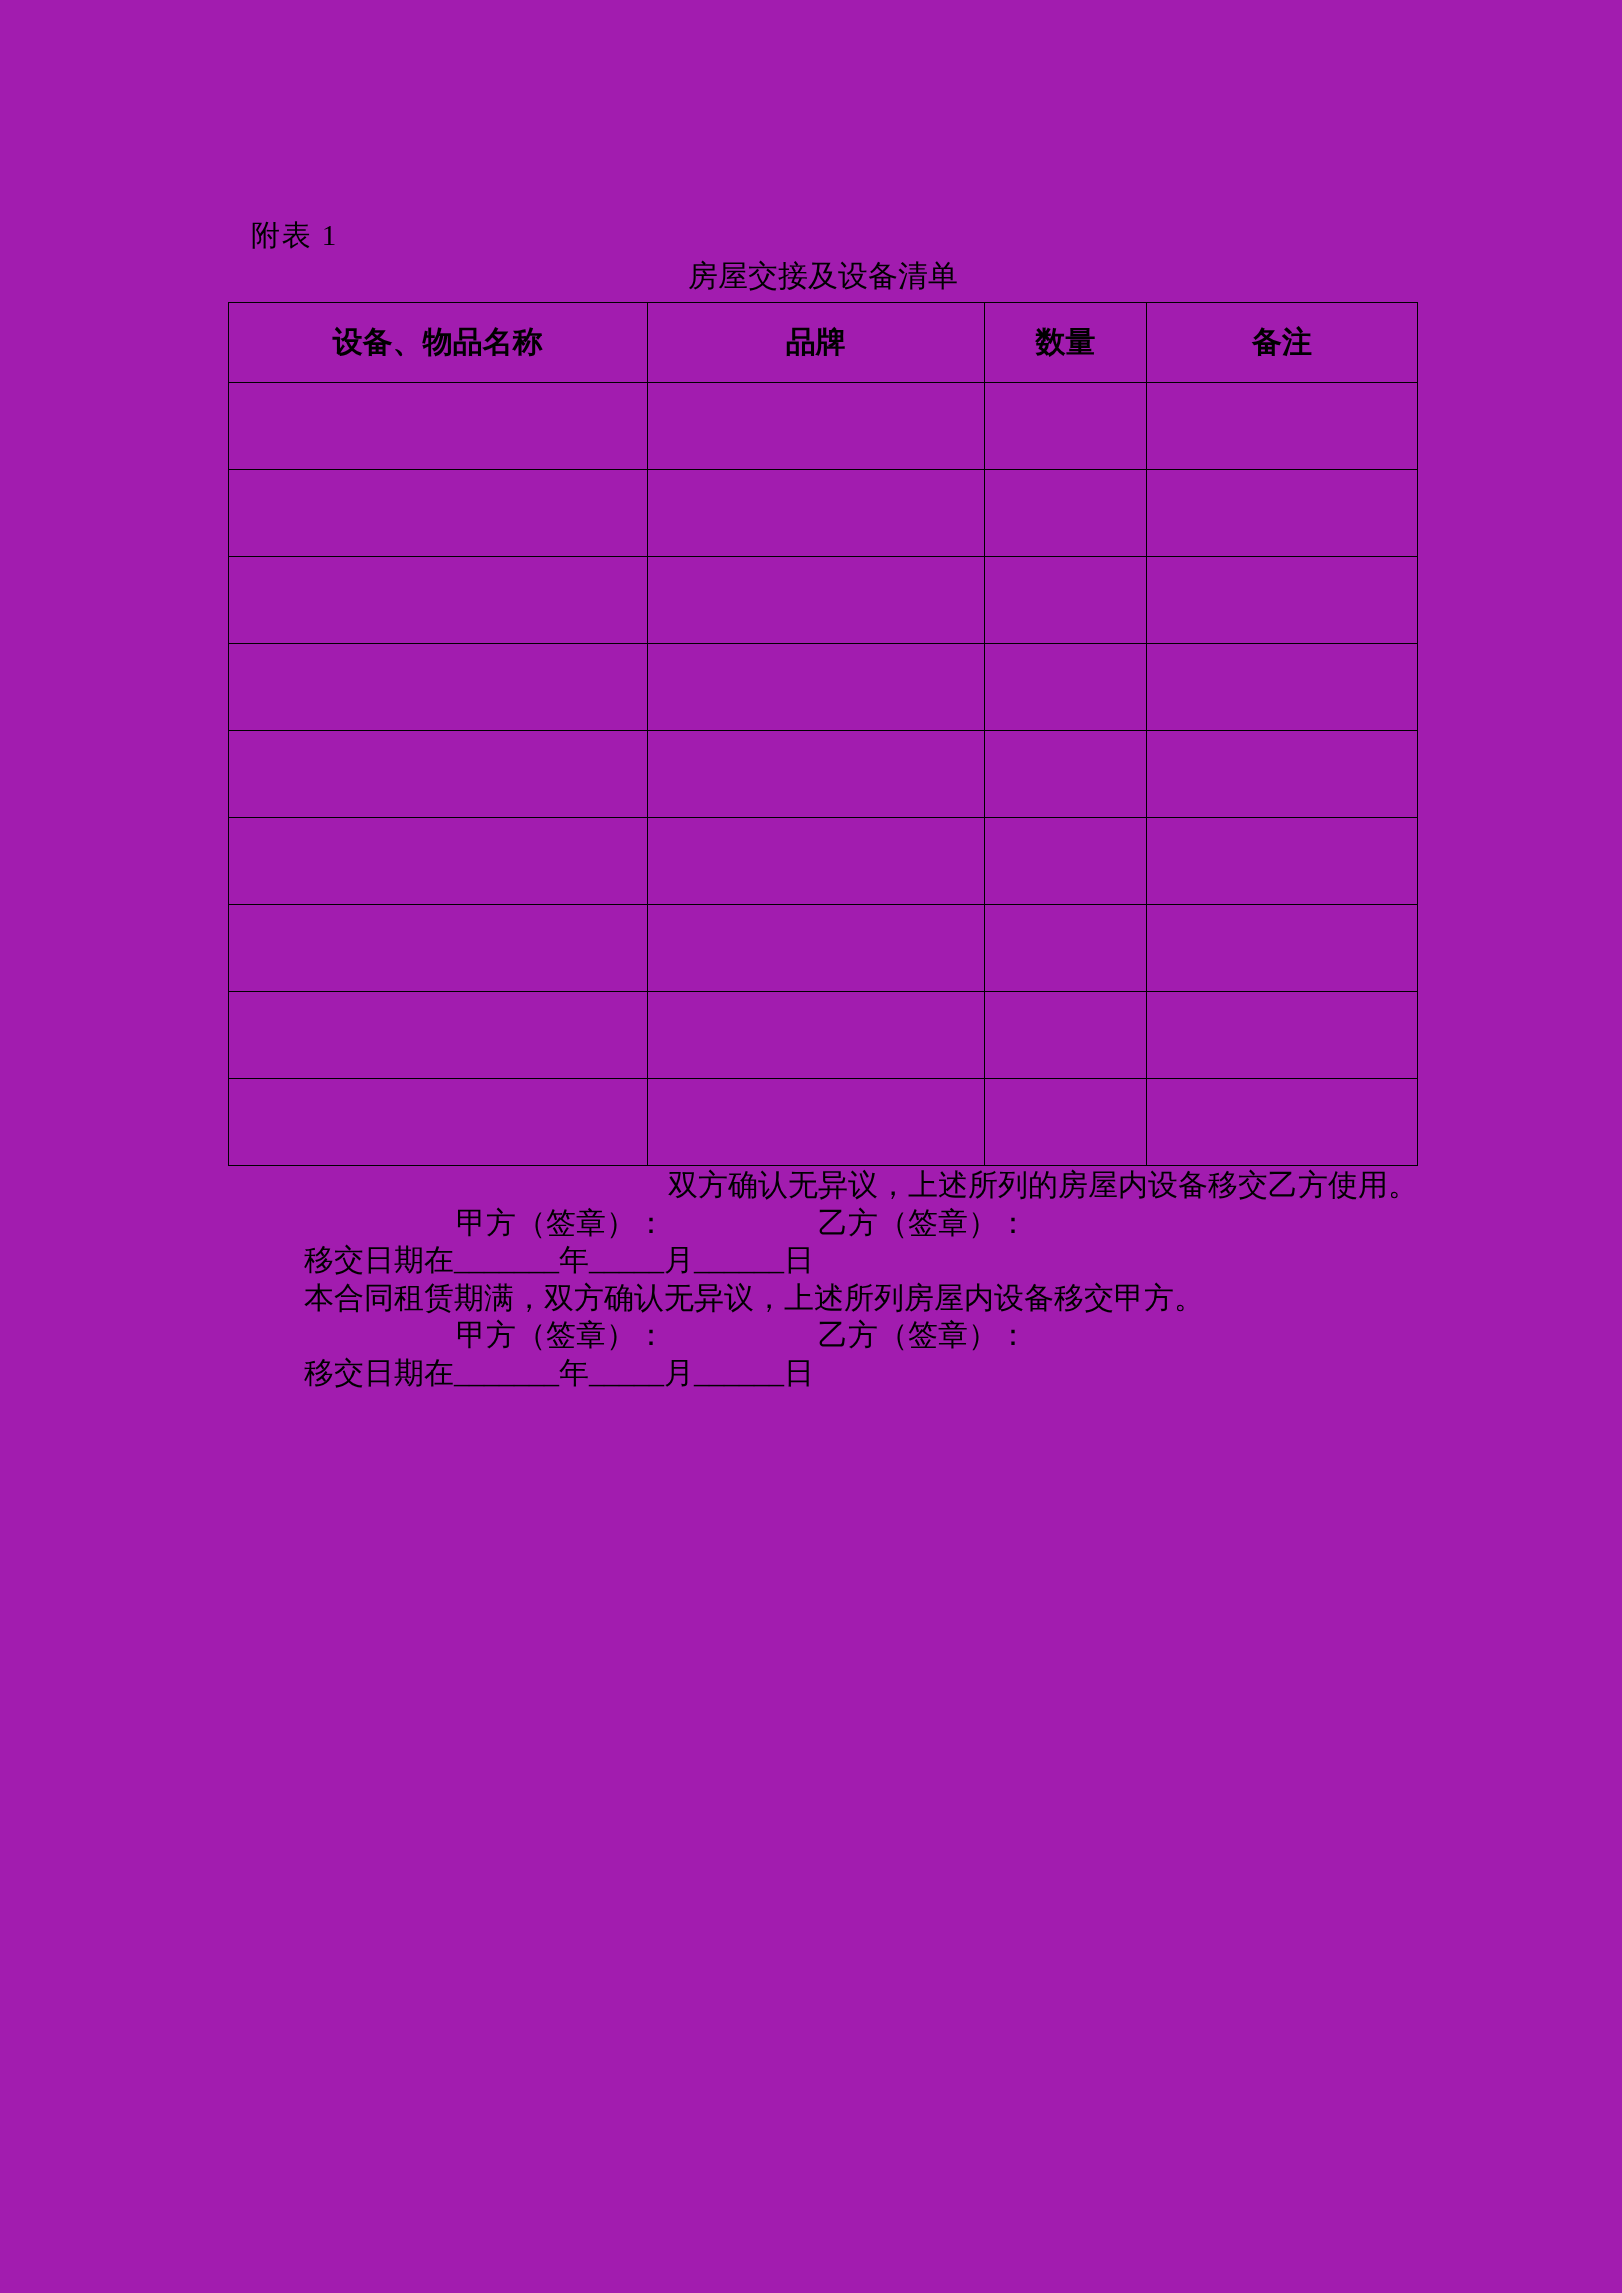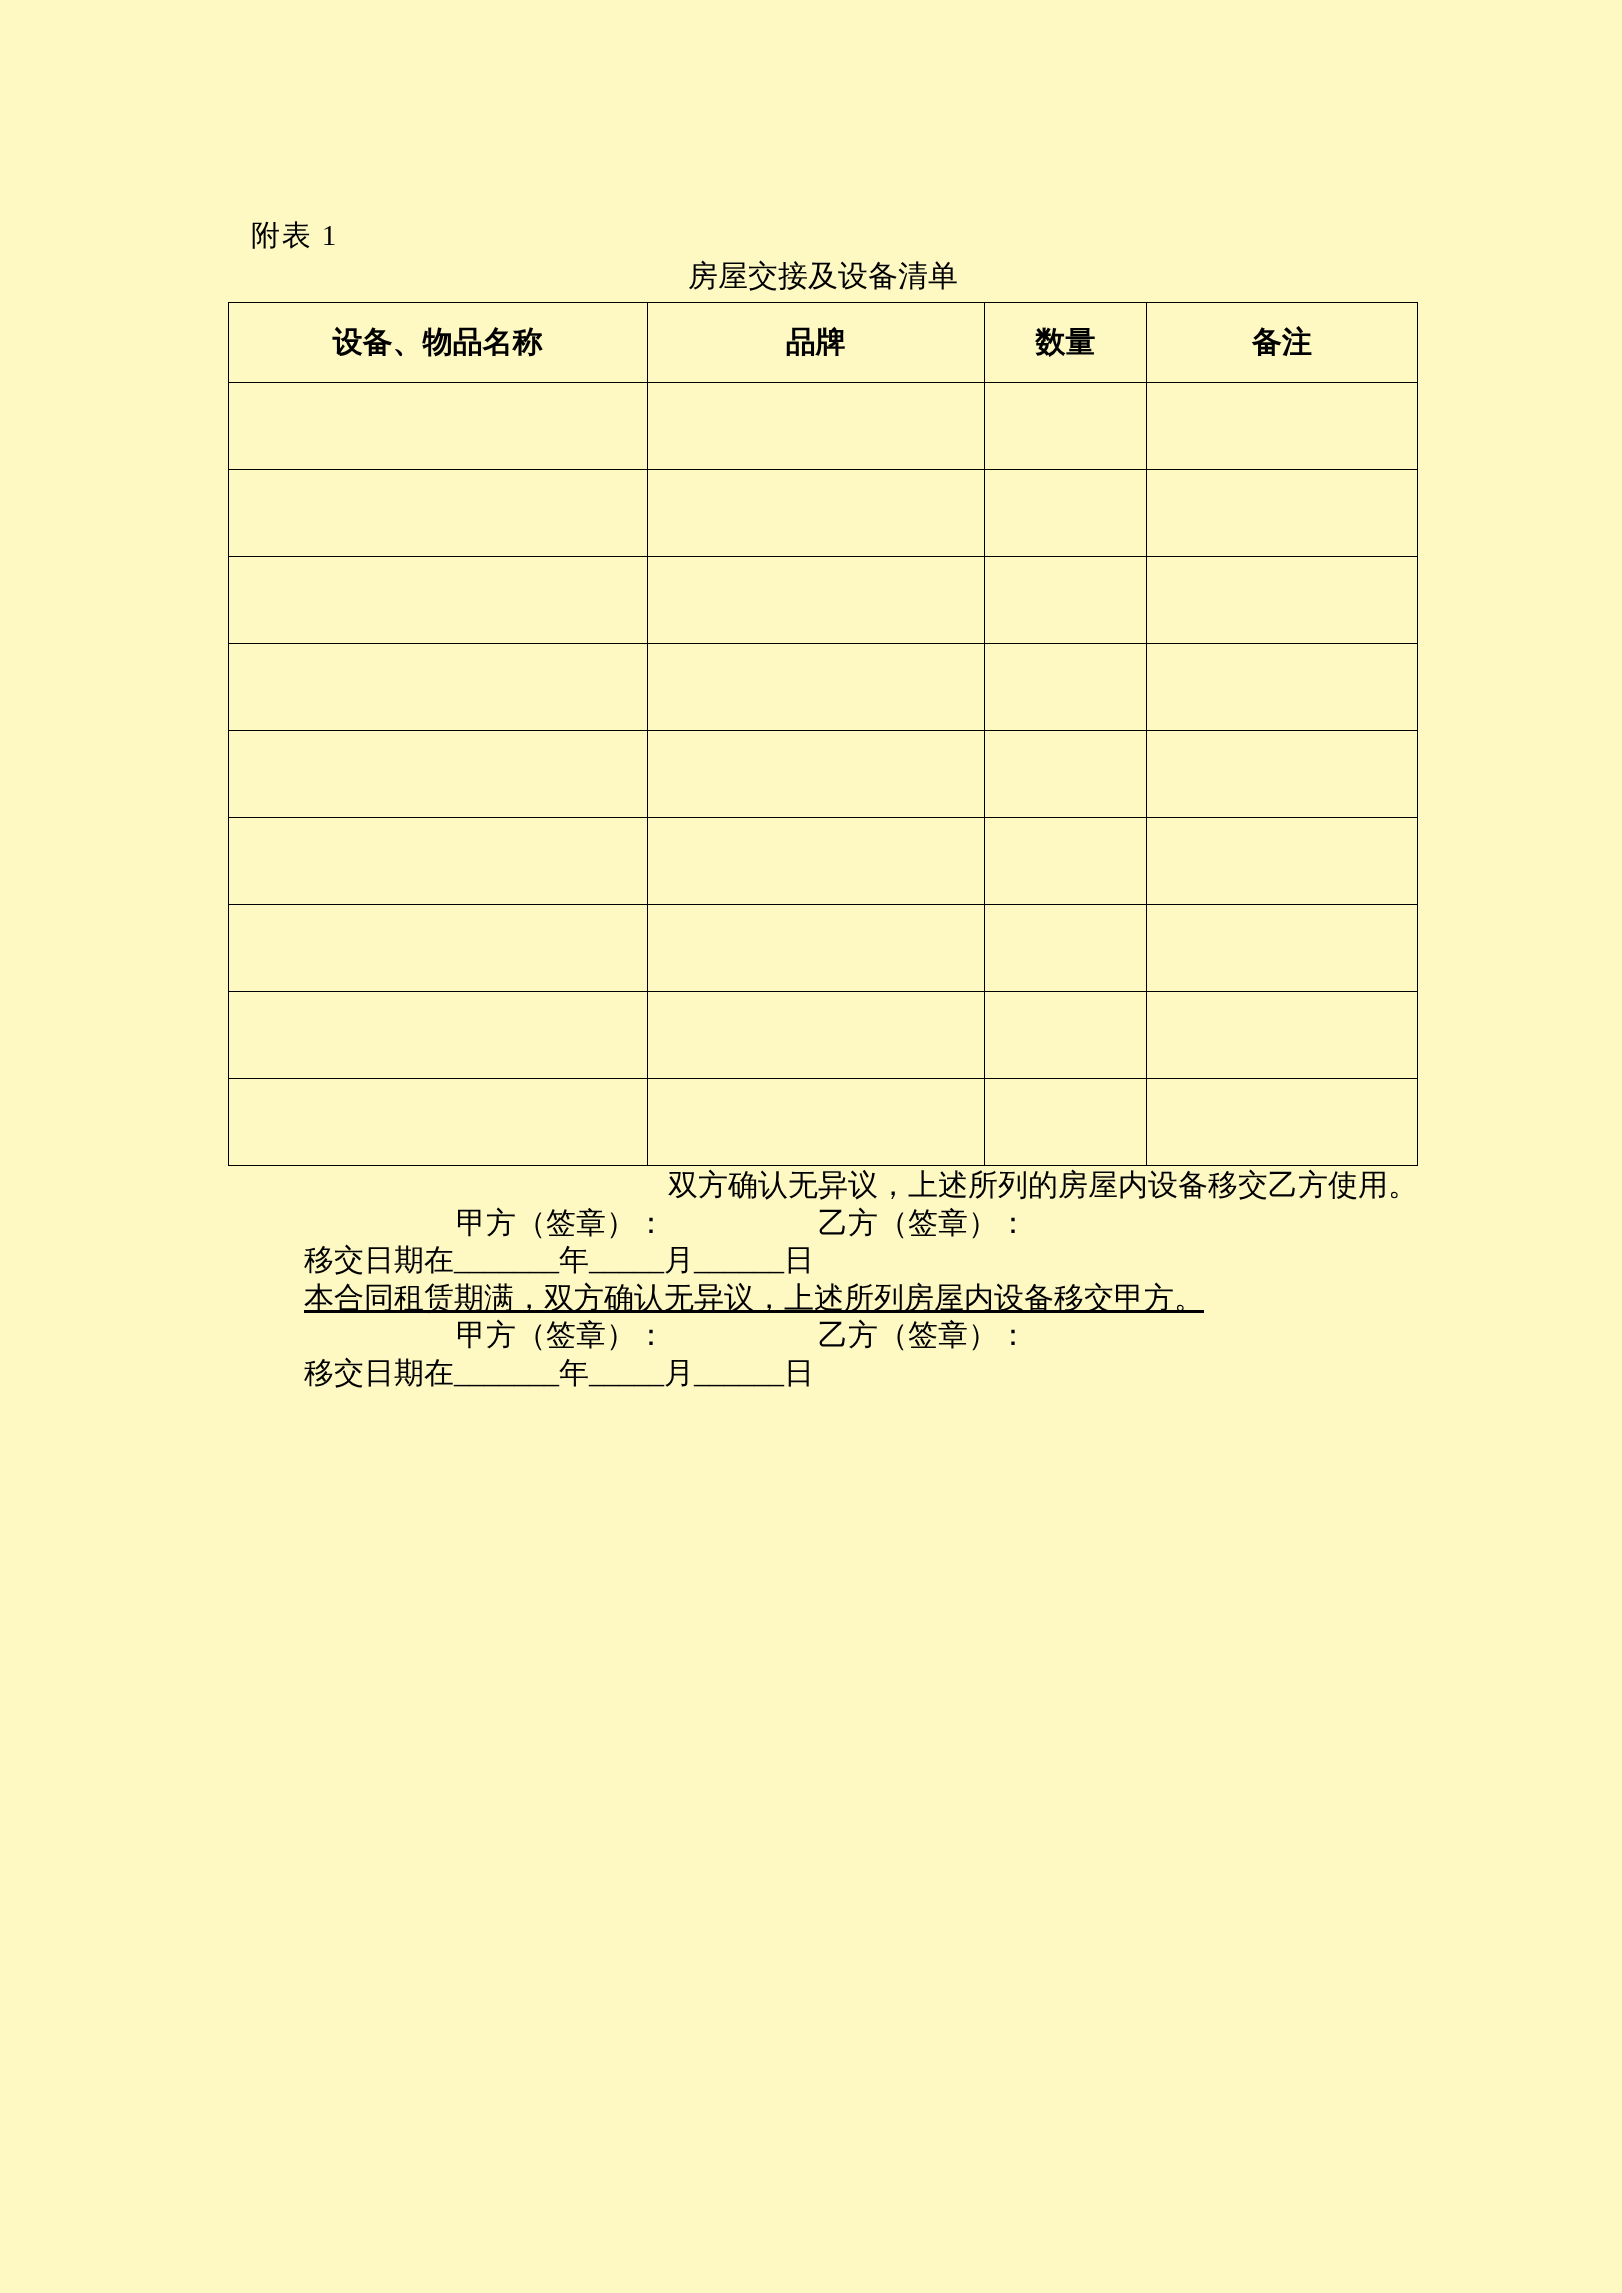--- a/index.html
+++ b/index.html
@@ -5,21 +5,21 @@
   * { margin: 0; padding: 0; box-sizing: border-box; }
 
   html, body {
     background: #ffffff;
   }
 
   .page {
     position: relative;
     width: 1623px;
     height: 2294px;
-    background: #fef9c3;
+    background: #a21caf;
     font-family: "Liberation Serif", "DejaVu Serif", serif;
     color: #000000;
     overflow: hidden;
   }
 
   .content {
     padding: 216px 205px 0 228px;
   }
 
   .attach-label {
@@ -69,21 +69,21 @@
     margin-left: 76px;
     font-size: 30px;
     line-height: 1.25;
   }
 
   .body-text p { margin: 0; }
 
   .confirm-1   { margin-top: 58px; text-align: right; }
   .sig-row-1   { margin-top: 65px; }
   .date-row-1  { margin-top: 65px; }
-  .confirm-2   { margin-top: 169px; text-decoration: underline; }
+  .confirm-2   { margin-top: 169px; }
   .sig-row-2   { margin-top: 65px; }
   .date-row-2  { margin-top: 65px; margin-left: 14.5px; }
 
   .sig-row .party-a {
     display: inline-block;
     min-width: 514px;
     text-align: center;
   }
 </style>
 </head>

